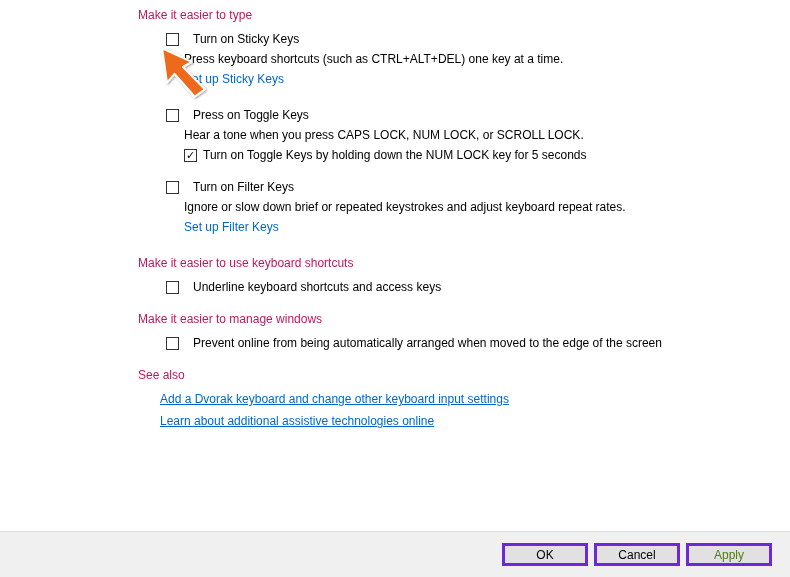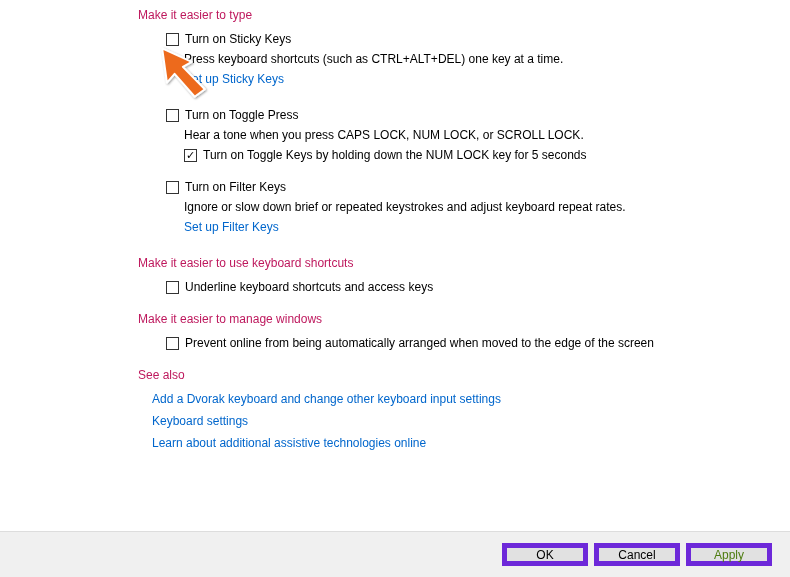--- a/index.html
+++ b/index.html
@@ -23,20 +23,21 @@
       margin-left: -2px;
     }
     .option-group {
       margin-left: 26px;
       margin-bottom: 18px;
     }
     .checkbox-row {
       display: flex;
       align-items: center;
       margin-bottom: 6px;
+      gap: 8px;
     }
     .checkbox {
       width: 13px;
       height: 13px;
       border: 1px solid #333;
       margin-right: 6px;
       background: #fff;
       display: inline-flex;
       align-items: center;
       justify-content: center;
@@ -62,23 +63,24 @@
     }
     .link {
       color: #0066cc;
       cursor: pointer;
       margin-left: 18px;
       display: inline-block;
       margin-bottom: 4px;
       font-size: 12px;
     }
     .see-also .link {
-      margin-left: 12px;
+      margin-left: 20px;
       display: block;
       margin-bottom: 8px;
+      text-decoration: underline;
     }
     .see-also {
       margin-top: 6px;
     }
     .button-bar {
       position: absolute;
       bottom: 0;
       left: 0;
       right: 0;
       height: 46px;
@@ -87,21 +89,21 @@
       display: flex;
       align-items: center;
       justify-content: flex-end;
       padding-right: 18px;
       gap: 6px;
     }
     .btn {
       width: 86px;
       height: 23px;
       background: #e1e1e1;
-      border: 5px solid #6d28d9;
+      border: 3px solid #6d28d9;
       font-size: 12px;
       font-family: inherit;
       cursor: pointer;
     }
     .btn:disabled {
       color: #4d7c0f;
       cursor: default;
     }
     .arrow-overlay {
       position: absolute;
@@ -124,21 +126,21 @@
       <span class="checkbox"></span>
       <span>Turn on Sticky Keys</span>
     </div>
     <div class="description">Press keyboard shortcuts (such as CTRL+ALT+DEL) one key at a time.</div>
     <span class="link">Set up Sticky Keys</span>
   </div>
 
   <div class="option-group">
     <div class="checkbox-row">
       <span class="checkbox"></span>
-      <span>Turn on Toggle Press</span>
+      <span>Press on Toggle Keys</span>
     </div>
     <div class="description">Hear a tone when you press CAPS LOCK, NUM LOCK, or SCROLL LOCK.</div>
     <div class="sub-checkbox">
       <span class="checkbox checked"></span>
       <span>Turn on Toggle Keys by holding down the NUM LOCK key for 5 seconds</span>
     </div>
   </div>
 
   <div class="option-group">
     <div class="checkbox-row">
@@ -161,21 +163,20 @@
   <div class="option-group">
     <div class="checkbox-row">
       <span class="checkbox"></span>
       <span>Prevent online from being automatically arranged when moved to the edge of the screen</span>
     </div>
   </div>
 
   <div class="section-title">See also</div>
   <div class="see-also">
     <span class="link">Add a Dvorak keyboard and change other keyboard input settings</span>
-    <span class="link">Keyboard settings</span>
     <span class="link">Learn about additional assistive technologies online</span>
   </div>
 
 </div>
 
 <div class="button-bar">
   <button class="btn">OK</button>
   <button class="btn">Cancel</button>
   <button class="btn" disabled="">Apply</button>
 </div>

